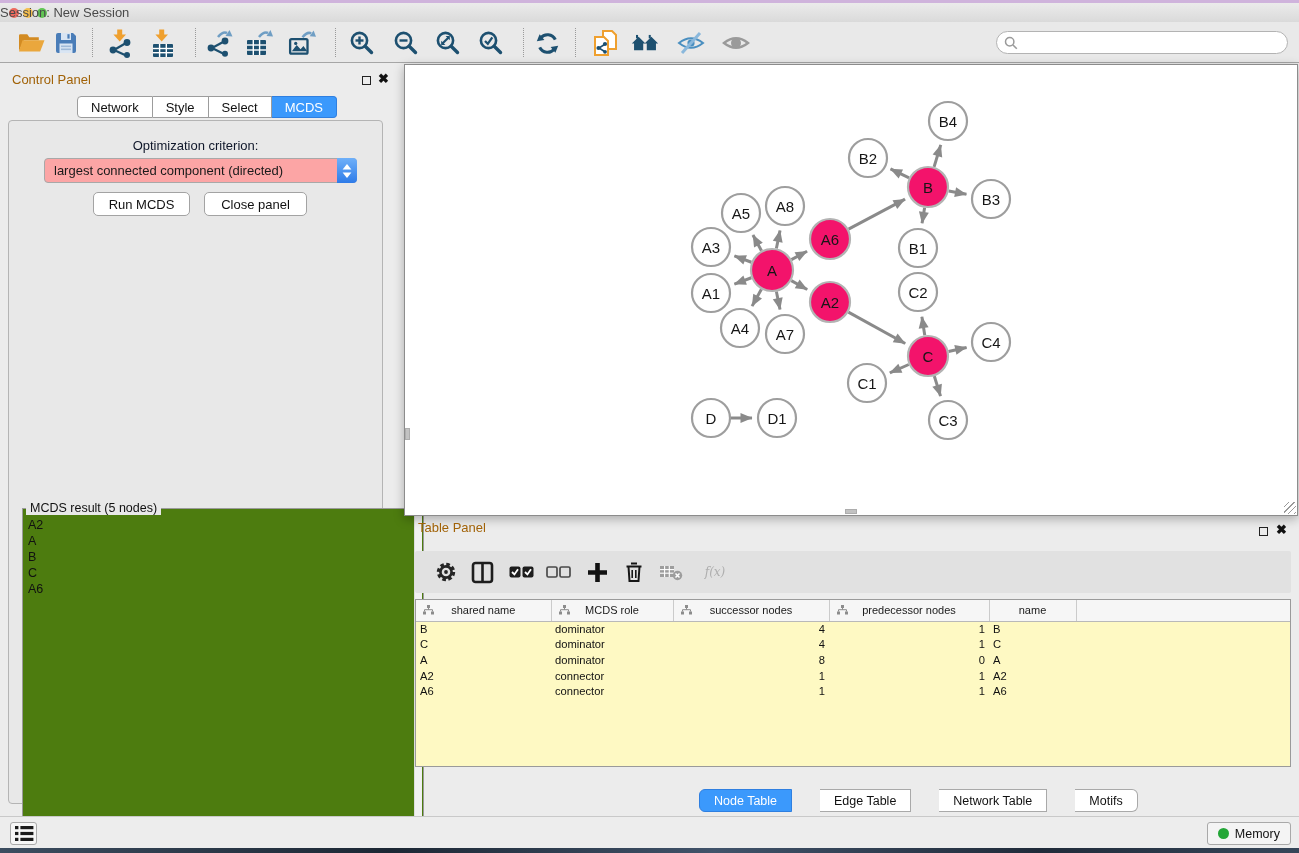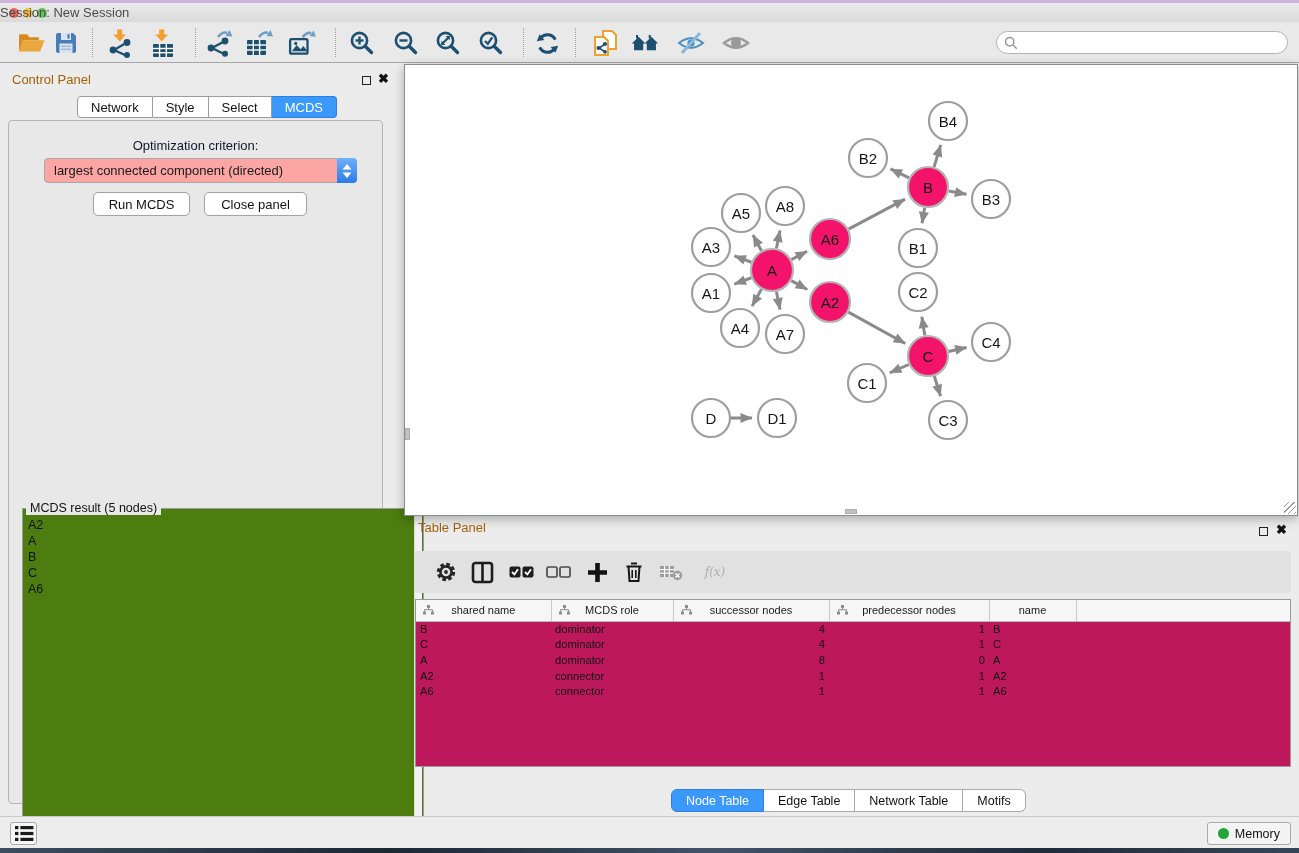--- a/index.html
+++ b/index.html
@@ -67,35 +67,35 @@
       linear-gradient(135deg, transparent 50%, transparent 0) ;
   }
   .resize-corner::before { content:""; position:absolute; inset:0;
     background:repeating-linear-gradient(135deg, transparent 0 3px, #9a9a9a 3px 4px); }
   
   .tpanel { position:absolute; left:404px; top:518px; width:894px; height:298px; }
   .tp-toolbar { position:absolute; left:11px; top:33px; width:876px; height:42px; background:#e1e1e1; border-radius:2px; }
   .tpbtn { position:absolute; top:8px; width:26px; height:26px; display:flex; align-items:center; justify-content:center; }
   .fx { font-family:"DejaVu Serif", serif; font-style:italic; font-size:12px; color:#aeaeae; }
   .tablewrap { position:absolute; left:11px; top:81px; width:876px; height:168px;
-    border:1px solid #9a9a9a; background:#be185d; overflow:hidden; }
+    border:1px solid #9a9a9a; background:#fef9c3; overflow:hidden; }
   table.datatable { border-collapse:collapse; table-layout:fixed; width:875px; font-size:11.2px; }
   table.datatable col.c0{width:135px} table.datatable col.c1{width:122px} table.datatable col.c2{width:156px}
   table.datatable col.c3{width:160px} table.datatable col.c4{width:87px} table.datatable col.cf{width:215px}
   table.datatable th { height:21px; background:#f6f6f6; border-bottom:1px solid #b9b9b9; border-right:1px solid #cbcbcb;
     font-weight:normal; font-size:11px; color:#1a1a1a; text-align:center; position:relative; }
   table.datatable th:last-child { border-right:none; }
   table.datatable th .hicon { position:absolute; left:7px; top:5px; }
   table.datatable td { height:15.6px; padding:0 4px; color:#111; white-space:nowrap; overflow:hidden; }
   td.c0 { padding-left:9px; } td.c1 { padding-left:8px; }
   td.c2 { text-align:right; padding-right:12px; } td.c3 { text-align:right; padding-right:8px; }
   td.c4 { padding-left:12px; }
   .tp-tabs { position:absolute; left:267px; top:271px; height:23px; display:flex; }
   .tp-tab { height:23px; border:1px solid #a9a9a9; border-left-width:0; background:#fff; font-size:12.5px;
-    display:flex; align-items:center; padding:0 14px; color:#111; }
+    display:flex; align-items:center; padding:0 14px; color:#111;margin-left:28px; }
   .tp-tab:first-child { border-left-width:1px; border-radius:6px 0 0 6px; }
   .tp-tab:last-child { border-radius:0 6px 6px 0; }
   .tp-tab.active { background:#3b99fc; border-color:#2f7fe0; color:#fff; }
   
   .statusbar { position:absolute; left:0; top:816px; width:100%; height:32px; background:#ededed; border-top:1px solid #c9c9c9; }
   .listbtn { position:absolute; left:10px; top:5px; width:27px; height:23px; background:#f6f6f6;
     border:1px solid #a9a9a9; border-radius:3px; display:flex; align-items:center; justify-content:center; }
   .membtn { position:absolute; right:8px; top:5px; height:23px; background:#f4f4f4; border:1px solid #a9a9a9;
     border-radius:3px; display:flex; align-items:center; gap:6px; padding:0 10px; font-size:12.5px; color:#111; }
   .memdot { width:11px; height:11px; border-radius:50%; background:#23a637; }

